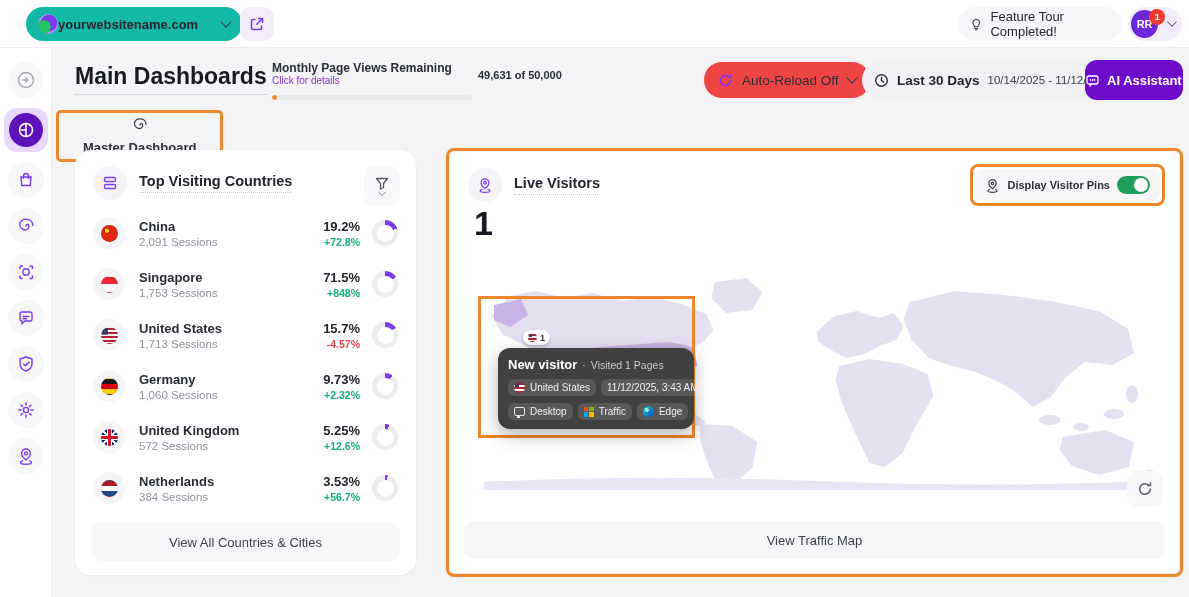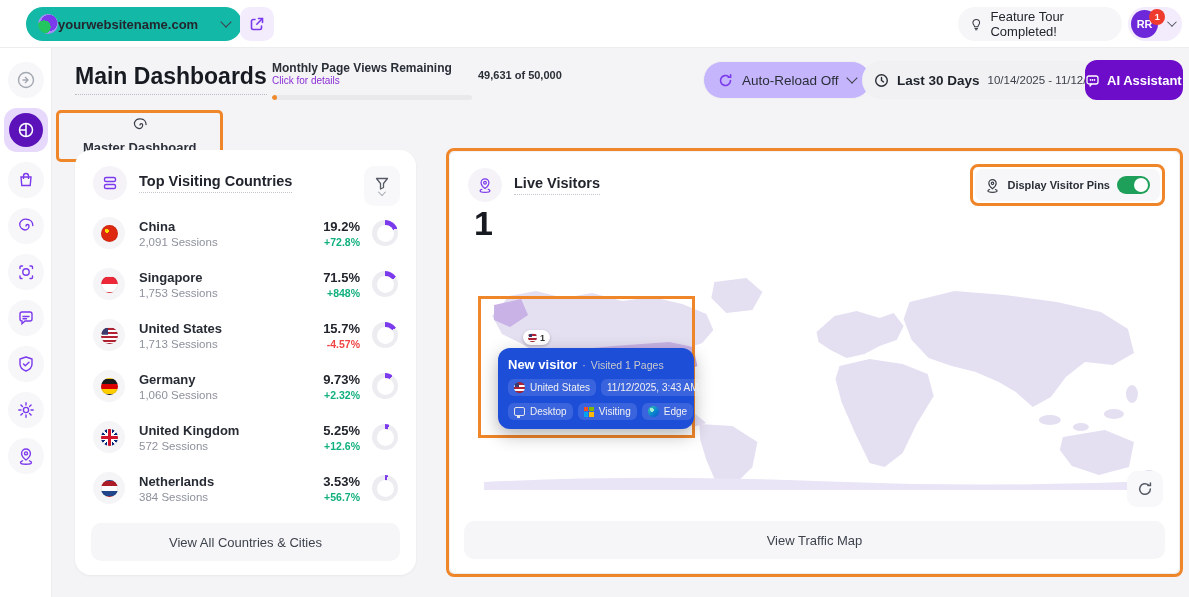--- a/index.html
+++ b/index.html
@@ -29,21 +29,21 @@
   .side-active .dot { width:34px; height:34px; border-radius:50%; background:#5b13b9; display:flex; align-items:center; justify-content:center; }
 
   
   .page-title { position:absolute; left:75px; top:63px; font-size:23px; font-weight:bold; color:#171a21; padding-bottom:4px; border-bottom:1.5px dotted #b9bcc4; }
   .usage { position:absolute; left:272px; top:61px; width:200px; }
   .usage-label { font-size:12px; font-weight:bold; color:#2a2e37; }
   .usage-link { font-size:10px; color:#8b2fd6; cursor:pointer; }
   .usage-value { position:absolute; left:206px; top:8px; width:110px; font-size:11px; font-weight:bold; color:#2a2e37; }
   .usage-bar { position:absolute; left:0px; top:34px; width:200px; height:5px; background:#e9e9ec; border-radius:3px; overflow:hidden; }
   .usage-fill { height:5px; background:#ef8b2d; border-radius:3px; }
-  .ctl-auto { position:absolute; left:703px; top:61px; height:38px; background:#c4b5fd; border:1px solid #f0f0f2; border-radius:19px; display:flex; align-items:center; gap:9px; padding:0 14px; cursor:pointer; font-size:13.5px; color:#2a2e37; }
+  .ctl-auto { position:absolute; left:703px; top:61px; height:38px; background:#ef4444; border:1px solid #f0f0f2; border-radius:19px; display:flex; align-items:center; gap:9px; padding:0 14px; cursor:pointer; font-size:13.5px; color:#2a2e37; }
   .ctl-range { position:absolute; left:862px; top:61px; height:38px; background:#f1f1f3; border-radius:19px; display:flex; align-items:center; gap:8px; padding:0 12px; cursor:pointer; }
   .ctl-range .b { font-size:13.5px; font-weight:bold; color:#1e222a; }
   .ctl-range .d { font-size:11.5px; color:#3c4049; }
   .ai-btn { position:absolute; left:1085px; top:60px; width:98px; height:40px; background:#6d0cc9; border-radius:12px; display:flex; align-items:center; justify-content:flex-start; gap:7px; color:#fff; font-size:13px; font-weight:bold; cursor:pointer; }
 
   
   .tab-master-box { position:absolute; left:56px; top:110px; border:3px solid #f0862a; border-radius:5px; padding:4px 24px; display:flex; align-items:center; gap:7px; cursor:pointer; background:#fff0;flex-direction:column; }
   .tab-pages { position:absolute; left:248px; top:117px; display:flex; align-items:center; gap:7px; cursor:pointer;margin-top:44px; }
   .tab-label { font-size:13px; color:#2c303a; font-weight:bold; }
 
@@ -92,21 +92,21 @@
   .pins-pill { height:32px; background:#f7f7f9; border-radius:8px; display:flex; align-items:center; gap:7px; padding:0 10px; cursor:pointer; }
   .pins-label { font-size:11px; font-weight:bold; color:#2a2e37; }
   .toggle { width:33px; height:18px; border-radius:9px; background:#1fa05a; position:relative; cursor:pointer; }
   .toggle .knob { position:absolute; right:2px; top:2px; width:14px; height:14px; border-radius:50%; background:#fff; }
   .live-count { position:absolute; left:24px; top:52px; font-size:34px; font-weight:bold; color:#171a21; }
   .map-wrap { position:absolute; left:14px; top:122px; width:701px; height:218px; }
   .map-wrap svg { width:100%; height:100%; }
   .map-annot { position:absolute; left:28px; top:144px; width:217px; height:142px; border:3px solid #f0862a; }
   .us-pin { position:absolute; left:73px; top:178px; height:15px; background:#fff; border-radius:8px; box-shadow:0 1px 3px rgba(0,0,0,.25); display:flex; align-items:center; gap:3px; padding:0 5px; font-size:9px; font-weight:bold; color:#333; }
   .us-pin .flag { width:9px; height:9px; }
-  .tooltip { position:absolute; left:48px; top:196px; width:196px; background:#1d4ed8; border-radius:12px; padding:9px 10px; box-shadow:0 6px 18px rgba(0,0,0,.3); }
+  .tooltip { position:absolute; left:48px; top:196px; width:196px; background:#404040; border-radius:12px; padding:9px 10px; box-shadow:0 6px 18px rgba(0,0,0,.3); }
   .tt-title-row { display:flex; align-items:baseline; gap:5px; }
   .tt-title { font-size:13px; font-weight:bold; color:#fff; }
   .tt-sub { font-size:10.5px; color:#c9c9cc; }
   .tt-row { display:flex; gap:5px; margin-top:7px; }
   .tt-pill { background:rgba(255,255,255,.13); border-radius:6px; padding:3px 6px; display:flex; align-items:center; gap:5px; font-size:10px; color:#f0f0f2; white-space:nowrap; }
   .win-logo { width:10px; height:10px; display:grid; grid-template-columns:1fr 1fr; gap:1px; }
   .win-logo i { display:block; }
   .win-logo i:nth-child(1){background:#f25022;} .win-logo i:nth-child(2){background:#7fba00;}
   .win-logo i:nth-child(3){background:#00a4ef;} .win-logo i:nth-child(4){background:#ffb900;}
   .edge-logo { width:11px; height:11px; border-radius:50%; background:radial-gradient(circle at 35% 35%, #9febd4 0 20%, transparent 21%), linear-gradient(135deg, #35d2a2 0%, #0a84d0 55%, #0b56c5 100%); }
@@ -457,21 +457,21 @@
           <span class="monitor-ic"></span>
           <span>Desktop</span>
         </span>
         <span class="tt-pill">
           <span class="win-logo">
               <i></i>
               <i></i>
               <i></i>
               <i></i>
             </span>
-          <span>Visiting</span>
+          <span>Traffic</span>
         </span>
         <span class="tt-pill">
           <span class="edge-logo"></span>
           <span>Edge</span>
         </span>
       </div>
     </div>
 
     <div class="refresh-btn">
       <svg width="16" height="16" viewBox="0 0 15 15" fill="none" stroke="#565b66" stroke-width="1.4" stroke-linecap="round">

